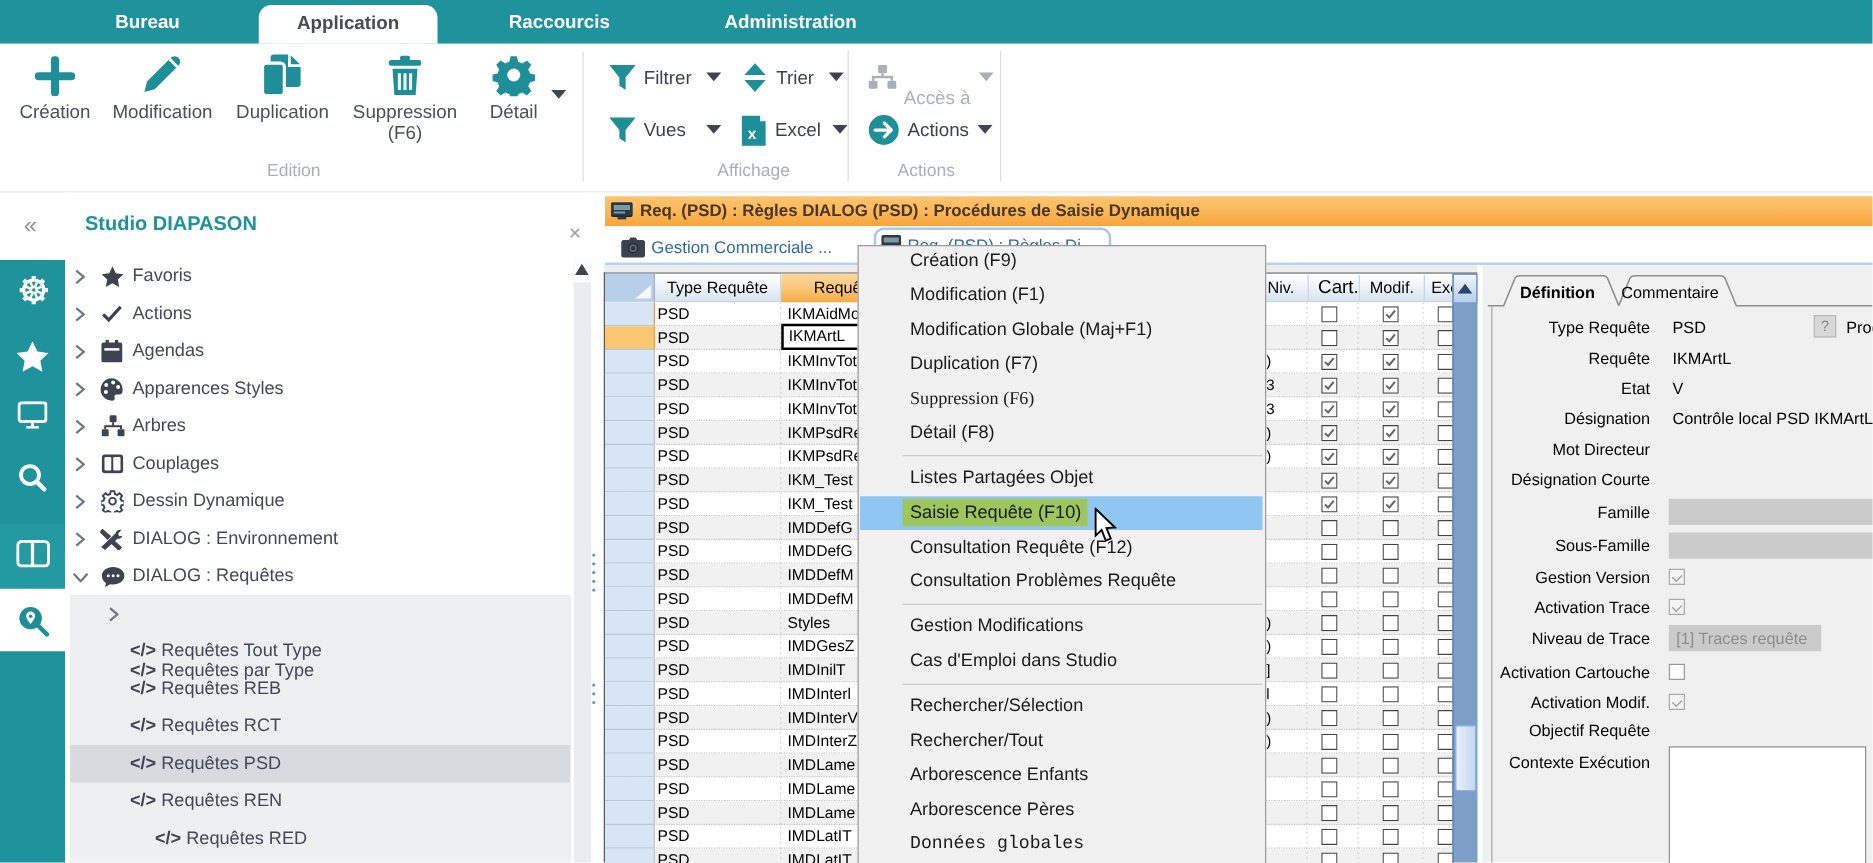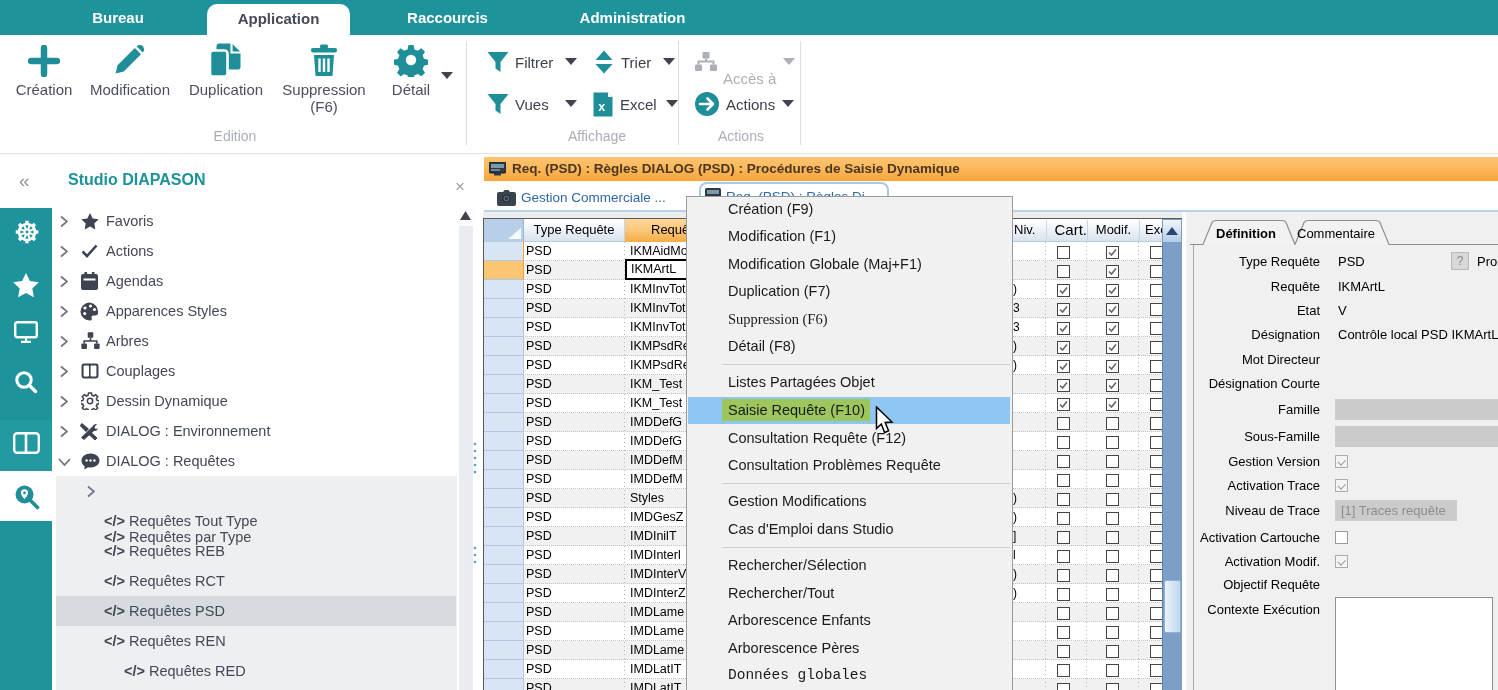--- a/index.html
+++ b/index.html
@@ -119,21 +119,21 @@
 <div class="sbtn-t" style="left:515px;top:96px;">Vues</div>
 <div class="caret" style="left:565px;top:100px;"></div>
 
 <svg class="abs" style="left:592px;top:92px;" width="22" height="25" viewBox="0 0 22 25">
   <path d="M1.5 0.5 H16 L20.5 5 V24.5 H1.5 Z" fill="#1e8f98"></path>
   <path d="M16 0.5 L16 5 L20.5 5 Z" fill="#fff"></path>
   <text x="6.2" y="19" font-size="12.5" font-weight="bold" fill="#fff" font-family="Liberation Sans">x</text>
 </svg>
 <div class="sbtn-t" style="left:620px;top:96px;">Excel</div>
 <div class="caret" style="left:666px;top:100px;"></div>
-<div class="glabel" style="left:537px;top:128px;width:120px;">Affichage</div>
+<div class="glabel" style="left:512px;top:128px;width:120px;text-align:right;">Affichage</div>
 <div class="vsep" style="left:678px;top:41px;"></div>
 
 <svg class="abs" style="left:694px;top:51px;" width="24" height="22" viewBox="0 0 24 22">
   <rect x="8.5" y="1" width="7" height="6.5" rx="1" fill="#abafb7"></rect>
   <rect x="1" y="13.5" width="7" height="6.5" rx="1" fill="#abafb7"></rect>
   <rect x="16" y="13.5" width="7" height="6.5" rx="1" fill="#abafb7"></rect>
   <path d="M12 7.5 V10.5 M4.5 13.5 V10.5 H19.5 V13.5" stroke="#abafb7" stroke-width="2" fill="none"></path>
 </svg>
 <div class="sbtn-t" style="left:723px;top:54px;color:#abafb7;margin-top:16px;">Accès à</div>
 <div class="caret gray" style="left:783px;top:58px;"></div>

